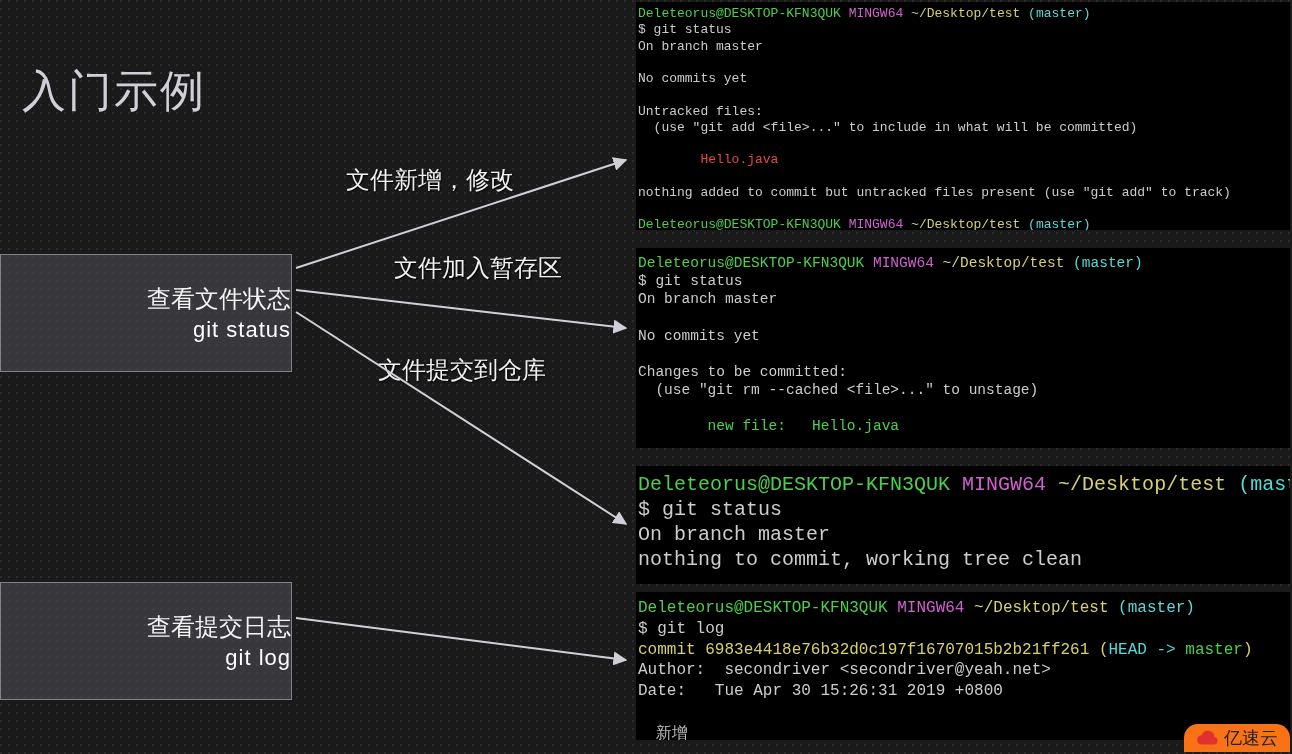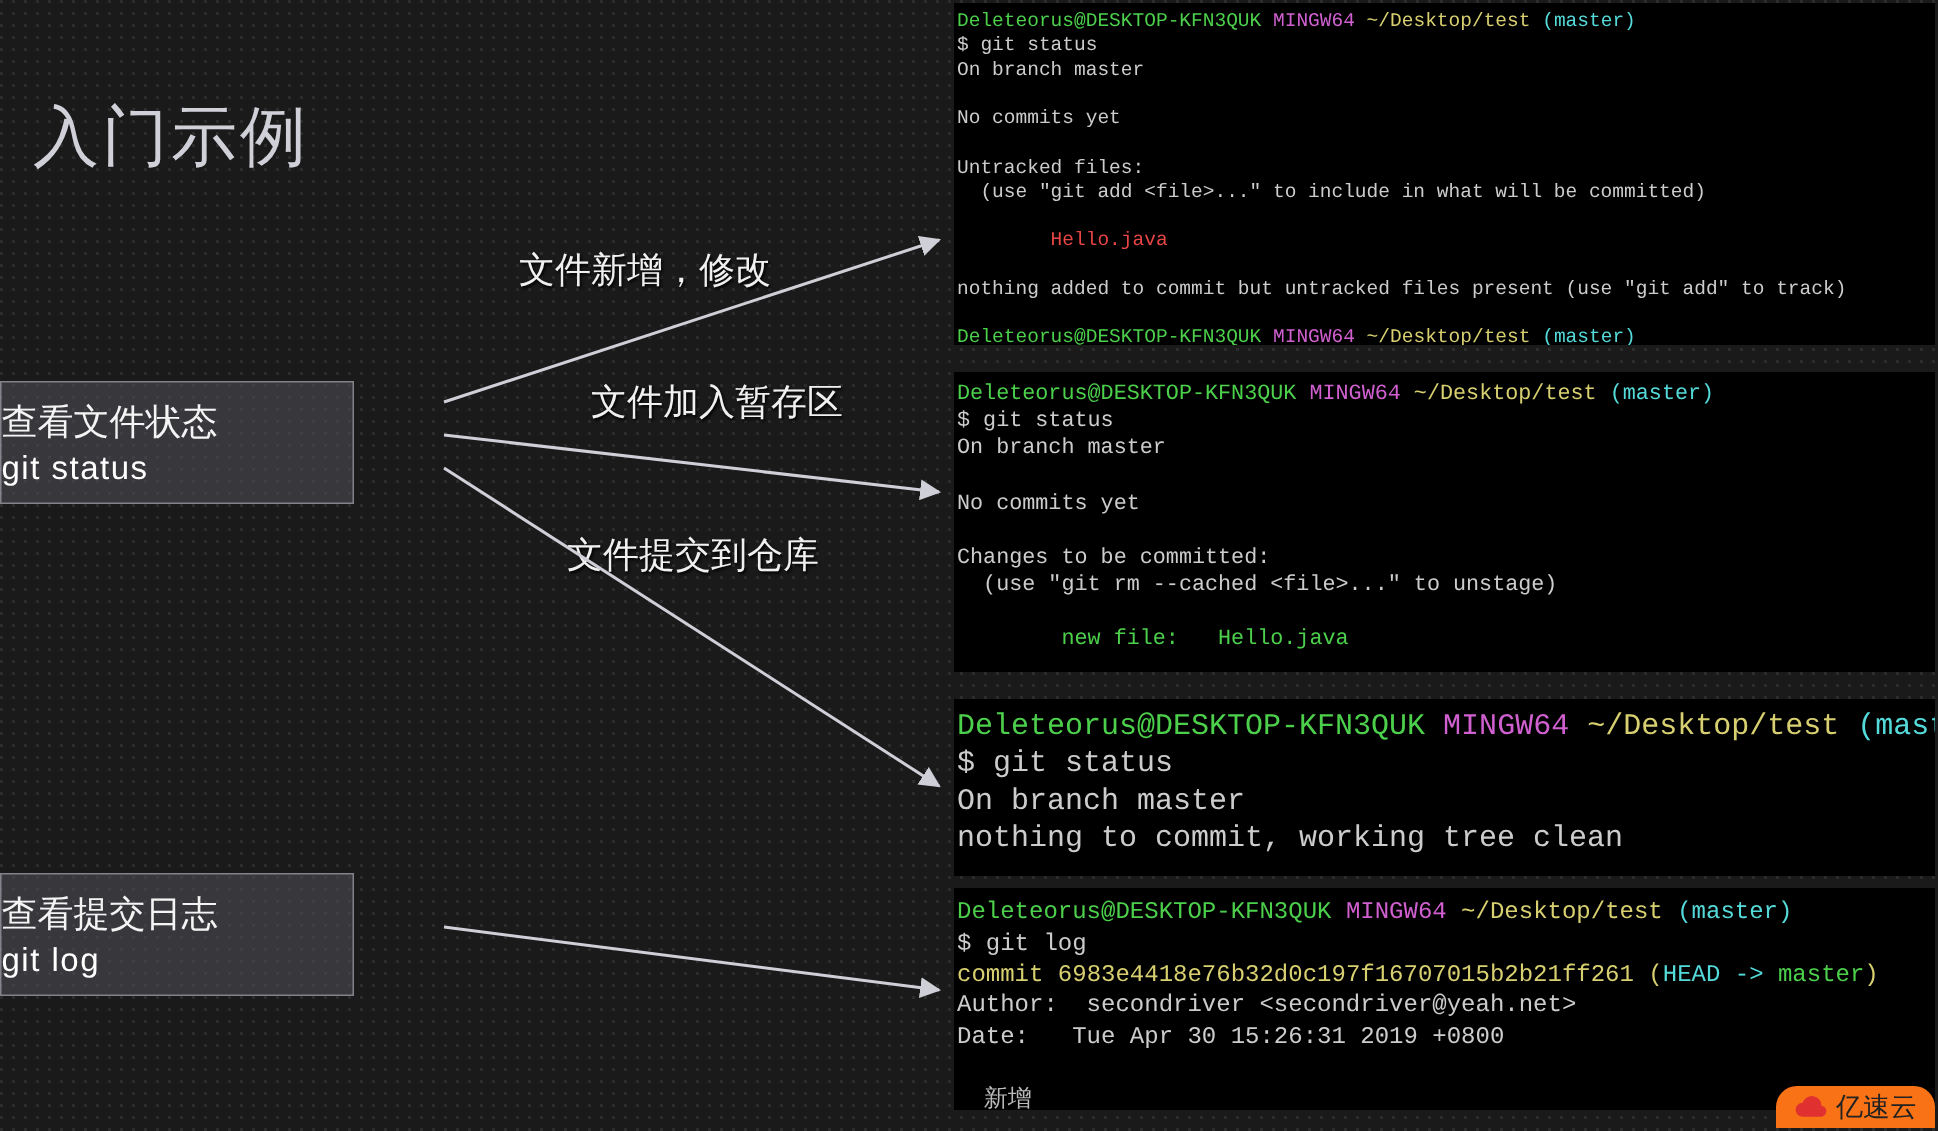--- a/index.html
+++ b/index.html
@@ -12,24 +12,24 @@
     font-family:"Microsoft YaHei","Segoe UI",sans-serif;
     color:#e8e8e8;
     position:relative;
   }
   .title {
     position:absolute; left:22px; top:62px;
     font-size:44px; font-weight:400; color:#d0d0d8;
     letter-spacing:2px;
   }
   .box {
-    position:absolute; width:236px; padding:10px 0;
+    position:absolute; width:292px; padding:28px 0;
     background:rgba(80,80,90,0.55);
     border:1px solid rgba(180,180,190,0.6);
-    text-align:left;
+    text-align:right;
   }
   .box .b-title { font-size:24px; color:#f4f4f4; margin-bottom:2px;}
   .box .b-cmd { font-size:22px; color:#ffffff; font-family:"Arial",sans-serif; letter-spacing:1px;}
   #box1 { left:0; top:254px; }
   #box2 { left:0; top:582px; }
   .label {
     position:absolute; font-size:24px; color:#f0f0f0;
     text-shadow:1px 1px 2px #000;
   }
   #lbl1 { left:346px; top:132px;margin-top:32px; }

